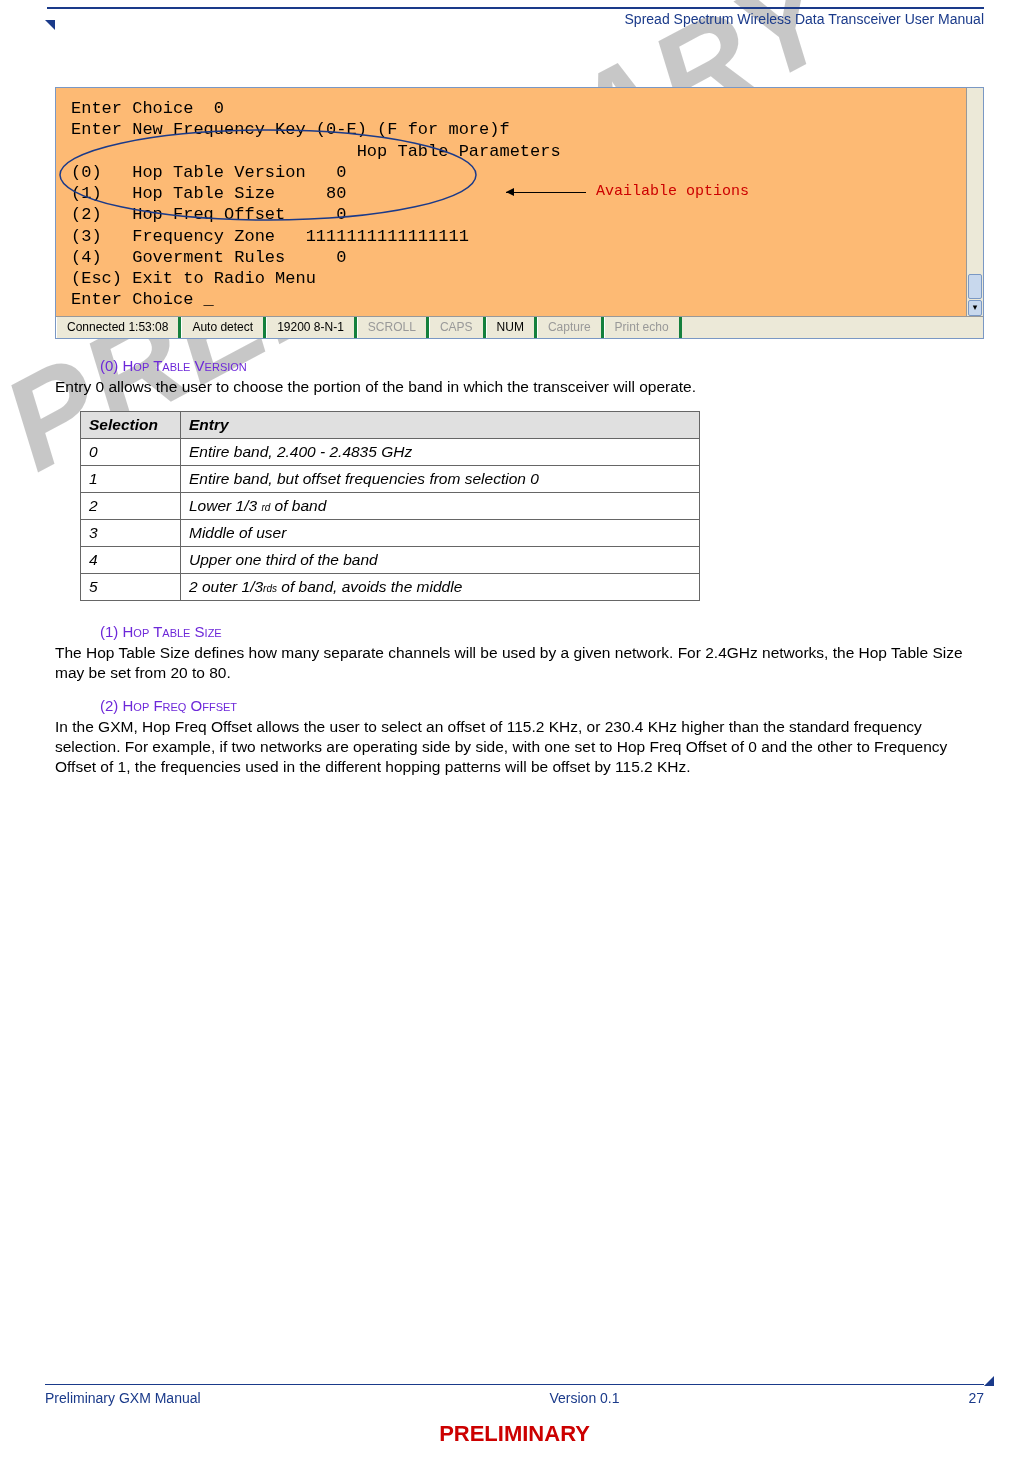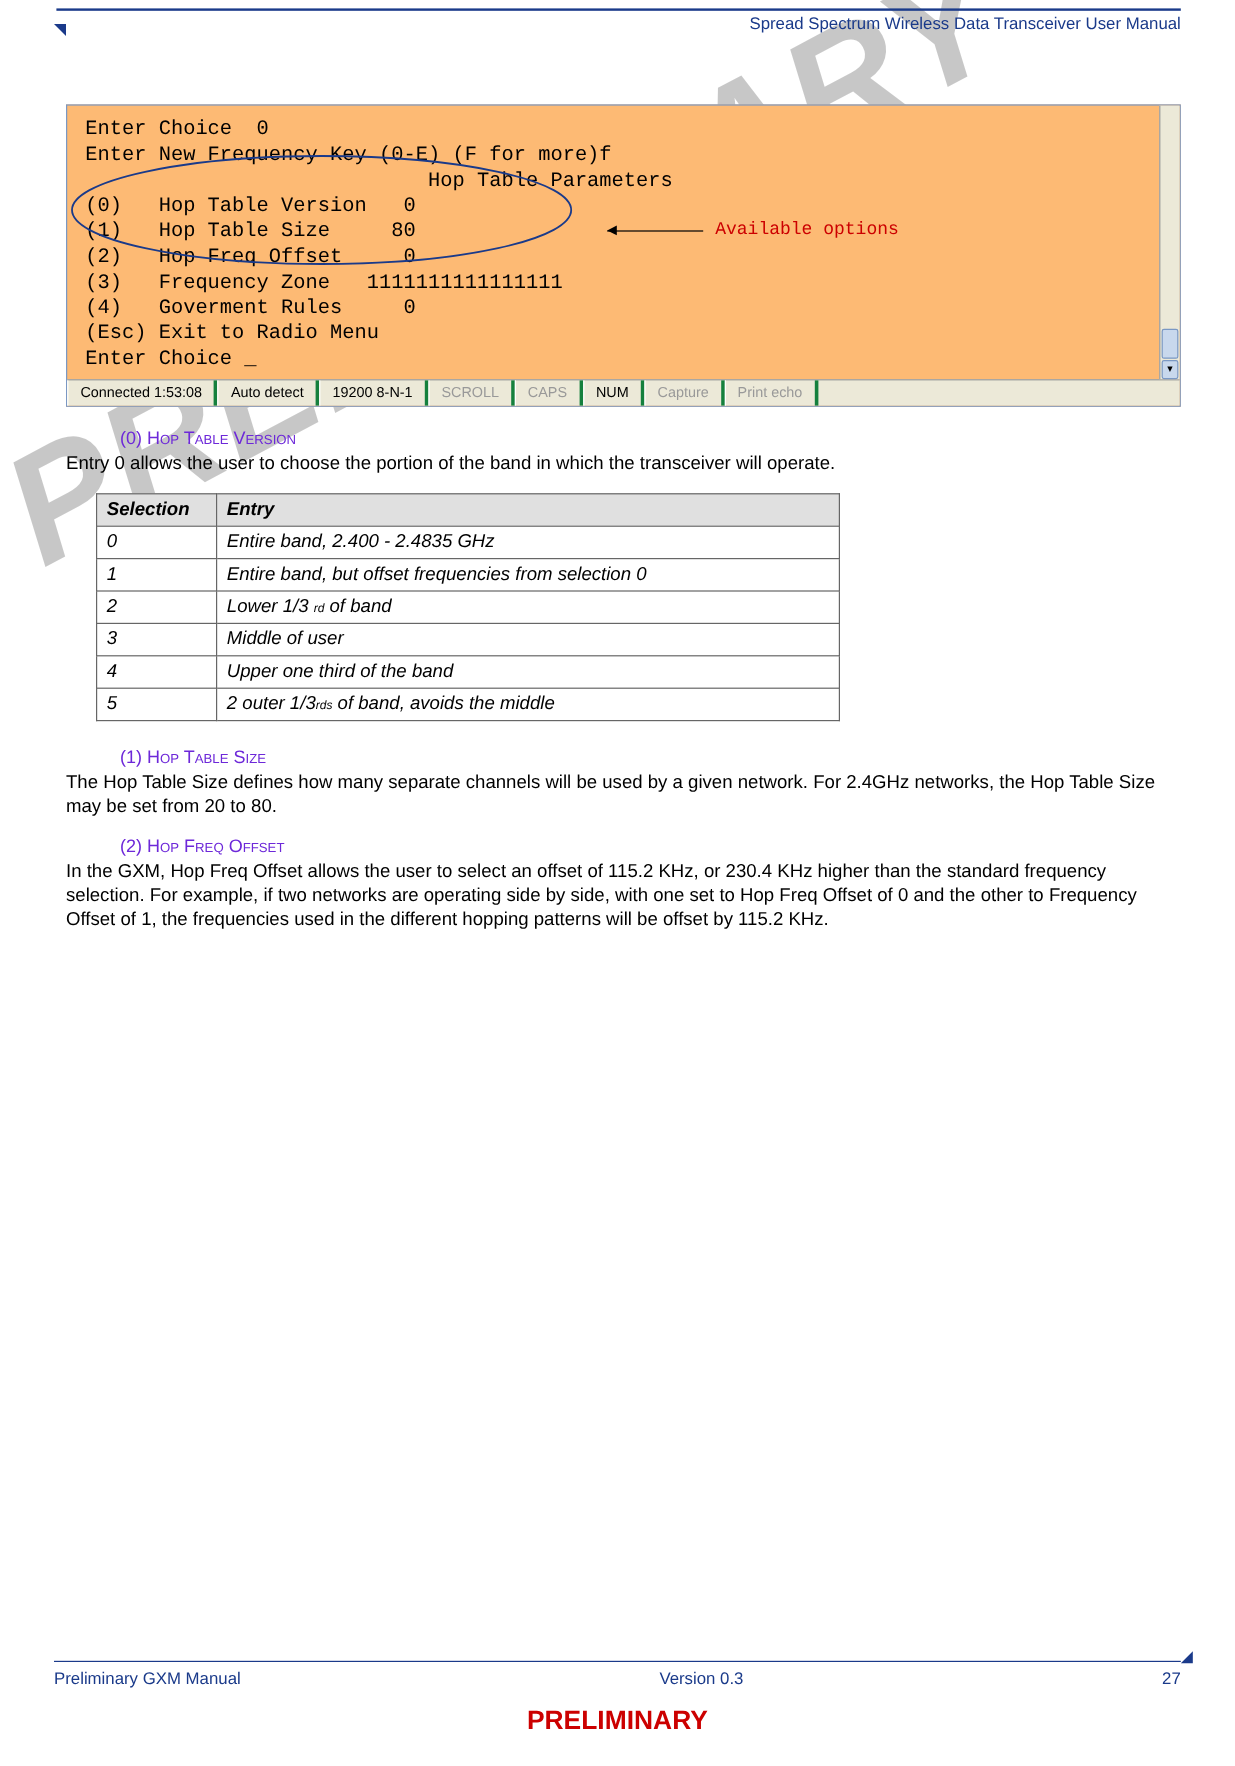--- a/index.html
+++ b/index.html
@@ -333,17 +333,17 @@
     <span>(2)</span><span class="heading-smallcaps"> Hop Freq Offset</span>
   </div>
   <div class="body-text">In the GXM, Hop Freq Offset allows the user to select an offset of 115.2 KHz, or 230.4 KHz higher than the standard frequency selection. For example, if two networks are operating side by side, with one set to Hop Freq Offset of 0 and the other to Frequency Offset of 1, the frequencies used in the different hopping patterns will be offset by 115.2 KHz.</div>
 </div>
 
 <div class="footer">
   <div class="footer-corner"></div>
   <div class="footer-line"></div>
   <div class="footer-row">
     <span>Preliminary GXM Manual</span>
-    <span>Version 0.3</span>
+    <span>Version 0.1</span>
     <span>27</span>
   </div>
   <div class="footer-preliminary">PRELIMINARY</div>
 </div>
 
 </body></html>

